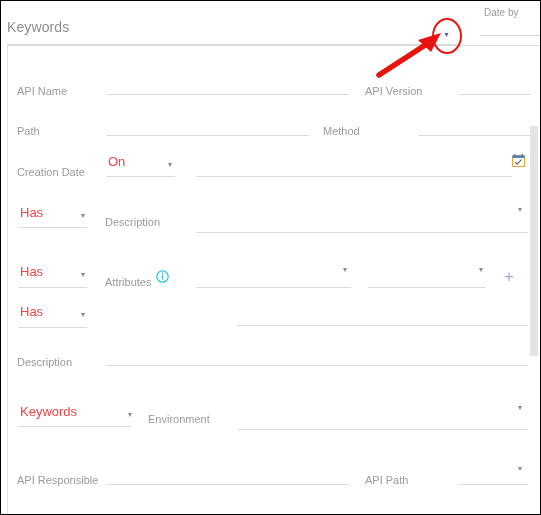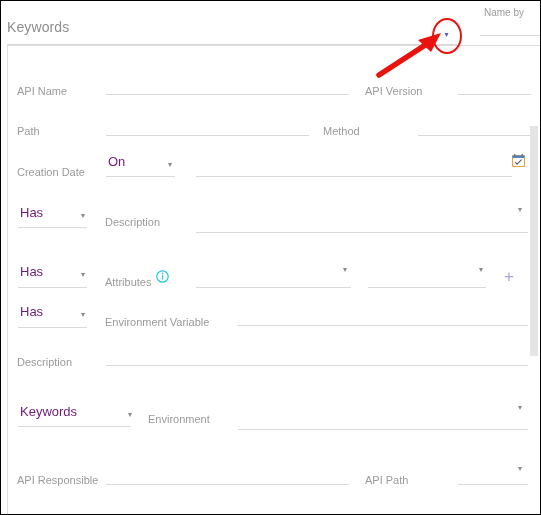--- a/index.html
+++ b/index.html
@@ -85,21 +85,21 @@
     line-height: 12px;
   }
   .fld-line {
     position: absolute;
     height: 1px;
     background: #dadada;
   }
   .fld-value {
     position: absolute;
     font-size: 13px;
-    color: #701a75;
+    color: #ef4444;
     white-space: nowrap;
     line-height: 14px;
   }
   .caret {
     position: absolute;
     width: 10px;
     font-size: 8px;
     line-height: 8px;
     color: #8a8a8a;
     text-align: center;
@@ -165,21 +165,21 @@
 </style>
 </head>
 <body>
 
 <div id="screen">
 
   <div class="top-bar">
     <div class="kw-label">Keywords</div>
     <div class="kw-underline"></div>
     <div class="kw-caret">▾</div>
-    <div class="orderby-label">Name by</div>
+    <div class="orderby-label">Date by</div>
     <div class="orderby-underline"></div>
   </div>
   <div class="panel-divider"></div>
   <div class="panel-left-edge"></div>
 
   <div class="fld-label" style="left:16px; top:84px;">API Name</div>
   <div class="fld-line" style="left:105px; top:93px; width:243px;"></div>
 
   <div class="fld-label" style="left:364px; top:84px;text-align:right;">API Version</div>
   <div class="fld-line" style="left:457px; top:93px; width:75px;"></div>
@@ -228,21 +228,20 @@
   <div class="fld-line" style="left:195px; top:286px; width:155px;"></div>
   <div class="caret" style="left:339px; top:265px;">▾</div>
   <div class="fld-line" style="left:367px; top:286px; width:118px;"></div>
   <div class="caret" style="left:475px; top:265px;">▾</div>
   <div class="plus-icon" style="left:501px; top:269px;">+</div>
 
   <div class="fld-value" style="left:19px; top:304px;">Has</div>
   <div class="caret" style="left:77px; top:310px;">▾</div>
   <div class="fld-line" style="left:17px; top:326px; width:69px;"></div>
 
-  <div class="fld-label" style="left:104px; top:315px;">Environment Variable</div>
   <div class="fld-line" style="left:236px; top:324px; width:291px;"></div>
 
   <div class="fld-label" style="left:16px; top:355px;">Description</div>
   <div class="fld-line" style="left:105px; top:364px; width:422px;"></div>
 
   <div class="fld-value" style="left:19px; top:404px;">Keywords</div>
   <div class="caret" style="left:124px; top:410px;">▾</div>
   <div class="fld-line" style="left:17px; top:425px; width:113px;"></div>
 
   <div class="fld-label" style="left:147px; top:412px;">Environment</div>

